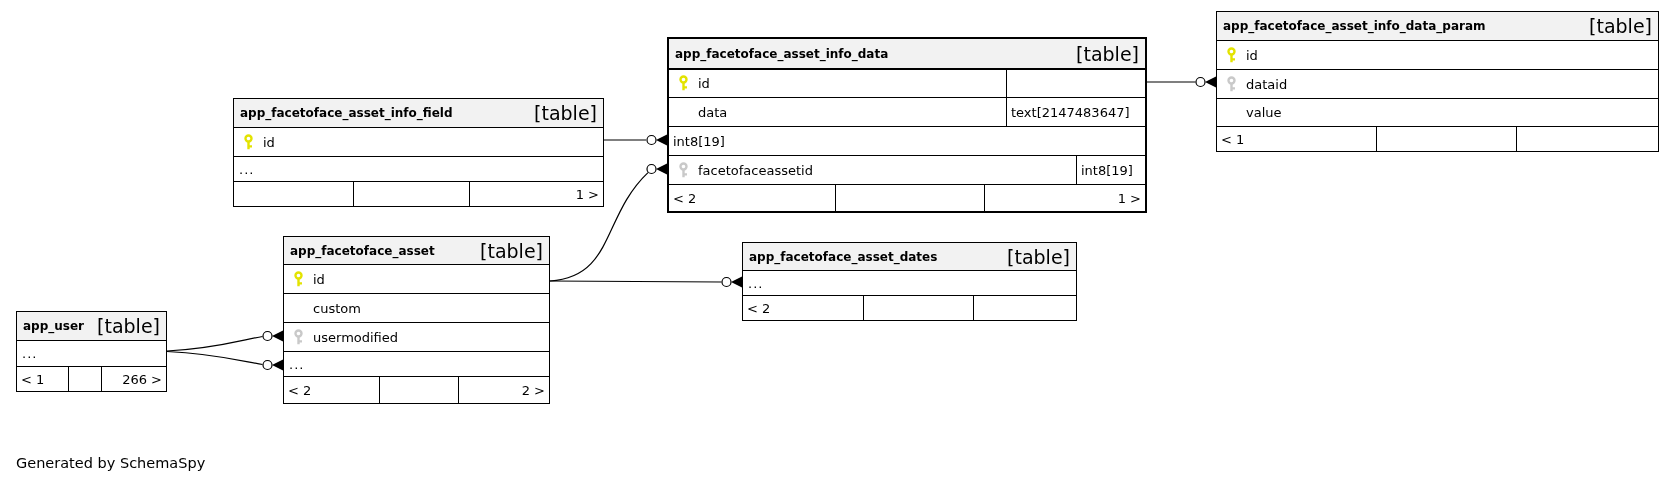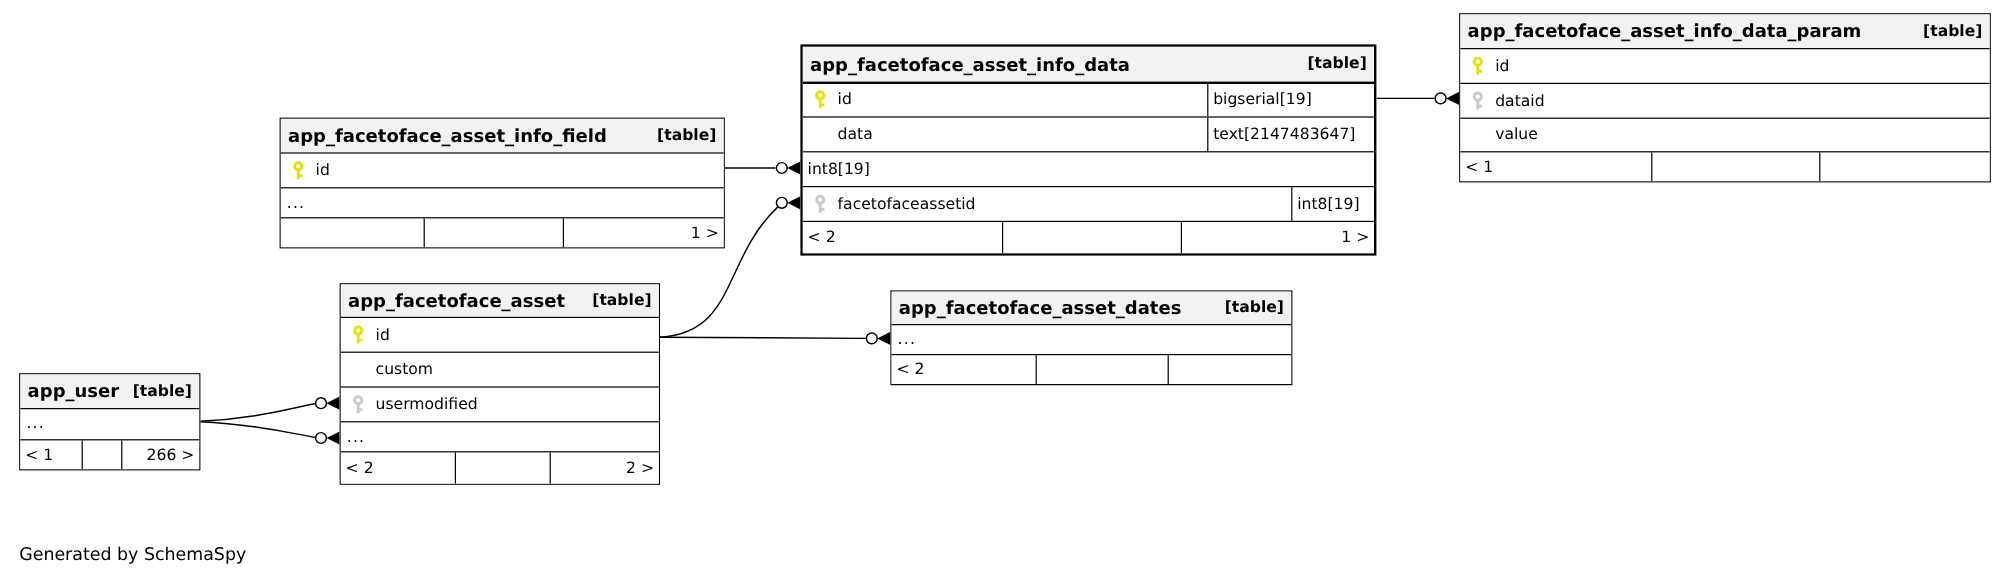--- a/index.html
+++ b/index.html
@@ -3,22 +3,22 @@
 <meta charset="utf-8">
 <style>
   html,body{margin:0;padding:0;background:#ffffff;}
   #stage{position:relative;width:1672px;height:485px;background:#ffffff;overflow:hidden;
          font-family:"DejaVu Sans",sans-serif;color:#000;}
   #wires{position:absolute;left:0;top:0;z-index:1;}
   .dbtable{position:absolute;z-index:2;background:#ffffff;border-style:solid;border-color:#000;
            box-sizing:border-box;}
   .hdr{display:flex;align-items:center;justify-content:space-between;background:#f2f2f2;
        padding:0 6px;box-sizing:border-box;}
-  .tname{font-weight:bold;font-size:15px;white-space:nowrap;}
-  .badge{font-size:13px;font-weight:bold;white-space:nowrap;margin-left:10px;}
+  .tname{font-weight:bold;font-size:12px;white-space:nowrap;}
+  .badge{font-size:19px;font-weight:normal;white-space:nowrap;margin-left:10px;}
   .row{display:flex;align-items:center;border-top:1px solid #000;box-sizing:border-box;
        font-size:13px;background:#fff;}
   .ncell{display:flex;align-items:center;height:100%;box-sizing:border-box;flex:1;}
   .ncell.with-type{flex:0 0 auto;border-right:1px solid #000;}
   .tcell{display:flex;align-items:center;height:100%;padding:0 4px;font-size:13px;
          box-sizing:border-box;flex:1;white-space:nowrap;}
   .keybox{width:29px;display:flex;justify-content:center;align-items:center;flex:0 0 29px;}
   .cname{white-space:nowrap;}
   .row.ellipsis{padding-left:5px;font-size:13px;letter-spacing:1px;}
   .frow{display:flex;border-top:1px solid #000;box-sizing:border-box;font-size:13px;background:#fff;}
@@ -150,21 +150,20 @@
         <div class="row" style="height: 29px; border-top-width: 2px;">
           <div class="ncell with-type" style="width: 338px;">
             <span class="keybox">
               <svg width="11" height="17" viewBox="0 0 11 17" fill="none">
                 <circle cx="5.5" cy="4.5" r="3" stroke="#e3e300" stroke-width="2.4"></circle>
                 <path d="M5.5 7.5 V15.3 M5.5 12.4 H9" stroke="#e3e300" stroke-width="2.4"></path>
               </svg>
             </span>
             <span class="cname">id</span>
           </div>
-          <div class="tcell">bigserial[19]</div>
         </div>
         <div class="row" style="height: 29px;">
           <div class="ncell with-type" style="width: 338px;">
             <span class="keybox"></span>
             <span class="cname">data</span>
           </div>
           <div class="tcell">text[2147483647]</div>
         </div>
         <div class="row" style="height: 29px;">
           <div class="tcell">int8[19]</div>

